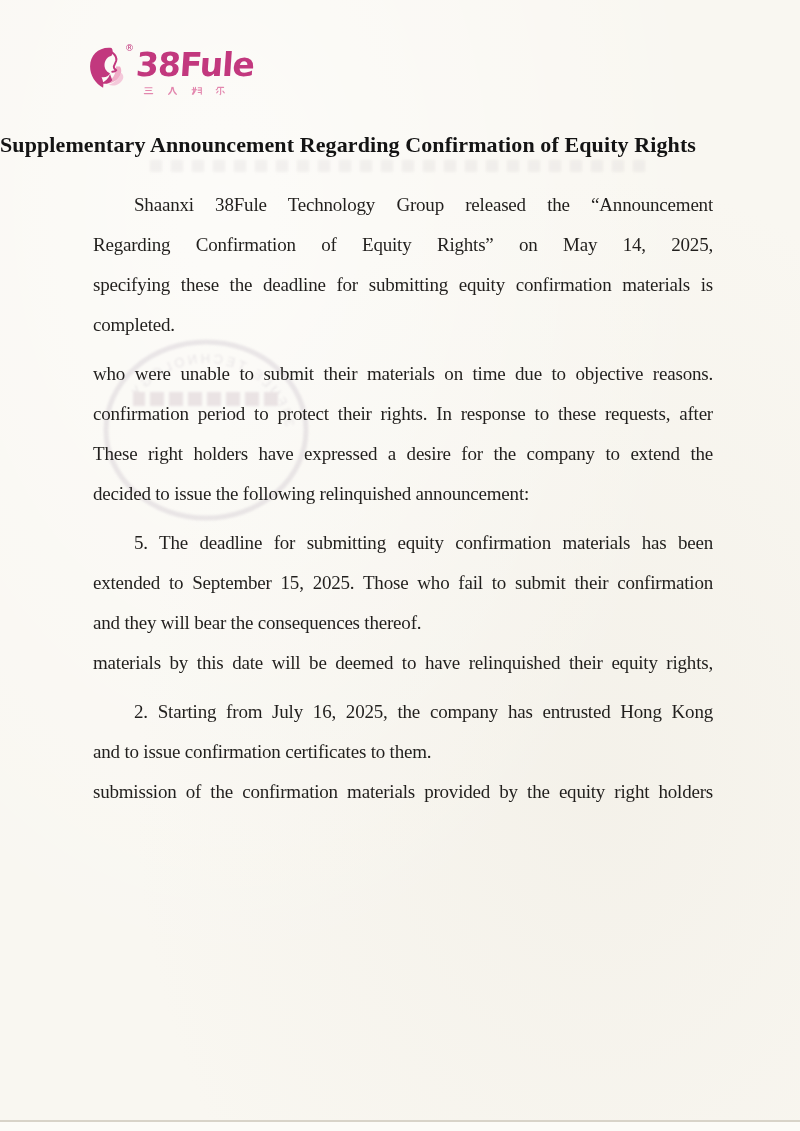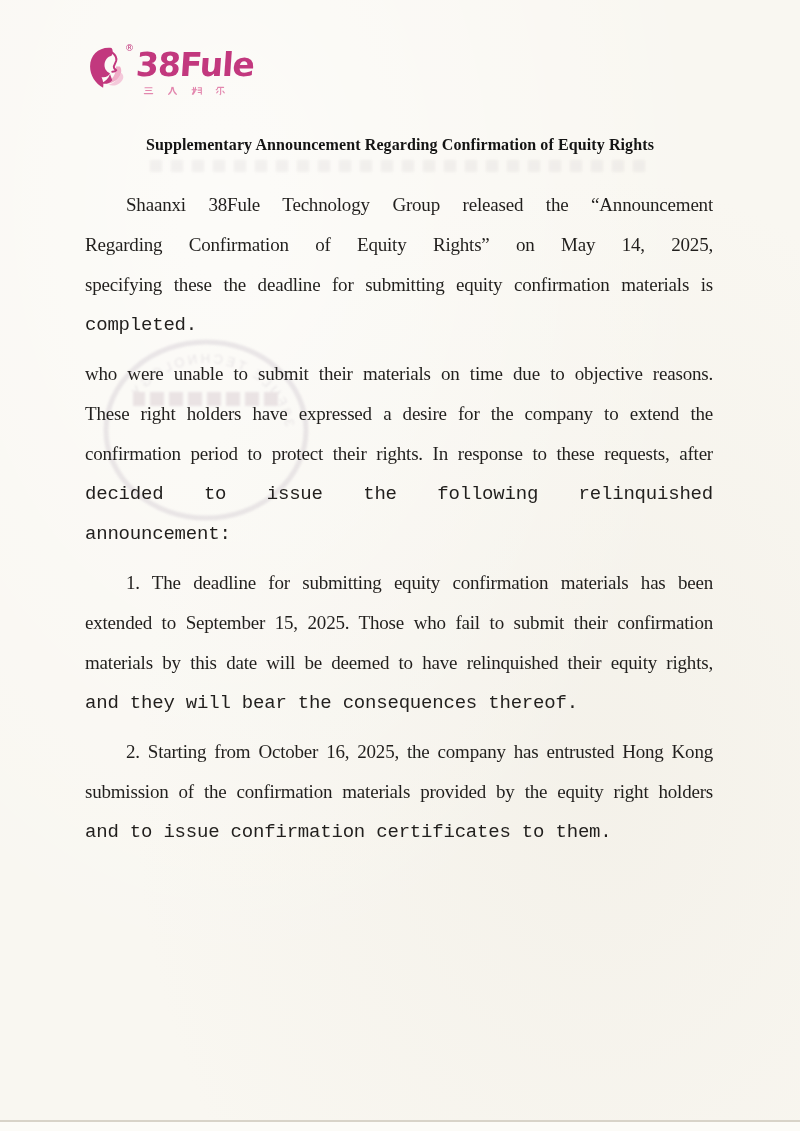--- a/index.html
+++ b/index.html
@@ -32,21 +32,21 @@
     font-size:9px;color:var(--brand);}
   .logo-word{position:absolute;left:49px;top:4px;
     font-family:"DejaVu Sans",sans-serif;font-weight:bold;font-size:33px;
     color:var(--brand);letter-spacing:-1px;transform:skewX(-4deg);line-height:1;}
   .logo-cn{position:absolute;left:56px;top:41px;display:flex;gap:13px;align-items:center;}
   .logo-cn svg{width:11px;height:11px;}
 
   
   .doc-title{
     position:absolute;top:133px;left:0;width:100%;
-    text-align:center;font-weight:bold;font-size:16px;line-height:24px;
+    font-weight:bold;font-size:22px;line-height:24px;
     color:#141414;letter-spacing:.1px;font-family:Liberation Serif, serif;
   }
 
   
   .ghost-line{
     position:absolute;top:160px;left:150px;width:500px;height:12px;
     background:repeating-linear-gradient(90deg,
       rgba(140,130,145,.09) 0 12px, rgba(140,130,145,0) 12px 21px);
     filter:blur(1.6px);
   }
@@ -64,23 +64,24 @@
   .body-text{
     position:absolute;left:85px;top:185px;width:628px;
     color:var(--ink);font-size:19px;letter-spacing:-0.2px;
   }
   .para{margin-bottom:9px;}
   .line{
     line-height:40px;
     text-align:justify;
     text-align-last:justify;
     overflow:hidden;
+    margin-left:8px;
   }
   .line.first{padding-left:41px;}
-  .line.last{text-align-last:left;font-family:Liberation Mono, monospace;}
+  .line.last{text-align-last:left;}
 
   
   .page-edge-line{
     position:absolute;left:0;top:1120px;width:800px;height:2px;
     background:#d8d3c8;
   }
   .page-edge-below{
     position:absolute;left:0;top:1122px;width:800px;height:9px;
     background:#fcfbf7;
   }
@@ -140,33 +141,33 @@
 
   <div class="body-text">
       <div class="para">
         <div class="line first">Shaanxi 38Fule Technology Group released the “Announcement</div>
         <div class="line">Regarding Confirmation of Equity Rights” on May 14, 2025,</div>
         <div class="line">specifying these the deadline for submitting equity confirmation materials is</div>
         <div class="line last">completed.</div>
       </div>
       <div class="para">
         <div class="line">who were unable to submit their materials on time due to objective reasons.</div>
+        <div class="line">confirmation period to protect their rights. In response to these requests, after</div>
         <div class="line">These right holders have expressed a desire for the company to extend the</div>
-        <div class="line">confirmation period to protect their rights. In response to these requests, after</div>
         <div class="line last">decided to issue the following relinquished announcement:</div>
       </div>
       <div class="para">
-        <div class="line first">1.  The deadline for submitting equity confirmation materials has been</div>
+        <div class="line first">5.  The deadline for submitting equity confirmation materials has been</div>
         <div class="line">extended to September 15, 2025. Those who fail to submit their confirmation</div>
+        <div class="line last">and they will bear the consequences thereof.</div>
         <div class="line">materials by this date will be deemed to have relinquished their equity rights,</div>
-        <div class="line last">and they will bear the consequences thereof.</div>
       </div>
       <div class="para">
-        <div class="line first">2.  Starting from October 16, 2025, the company has entrusted Hong Kong</div>
+        <div class="line first">2.  Starting from July 16, 2025, the company has entrusted Hong Kong</div>
+        <div class="line last">and to issue confirmation certificates to them.</div>
         <div class="line">submission of the confirmation materials provided by the equity right holders</div>
-        <div class="line last">and to issue confirmation certificates to them.</div>
       </div>
     </div>
 
   <div class="page-edge-line"></div>
   <div class="page-edge-below"></div>
 
 </div>
 
 </body></html>

